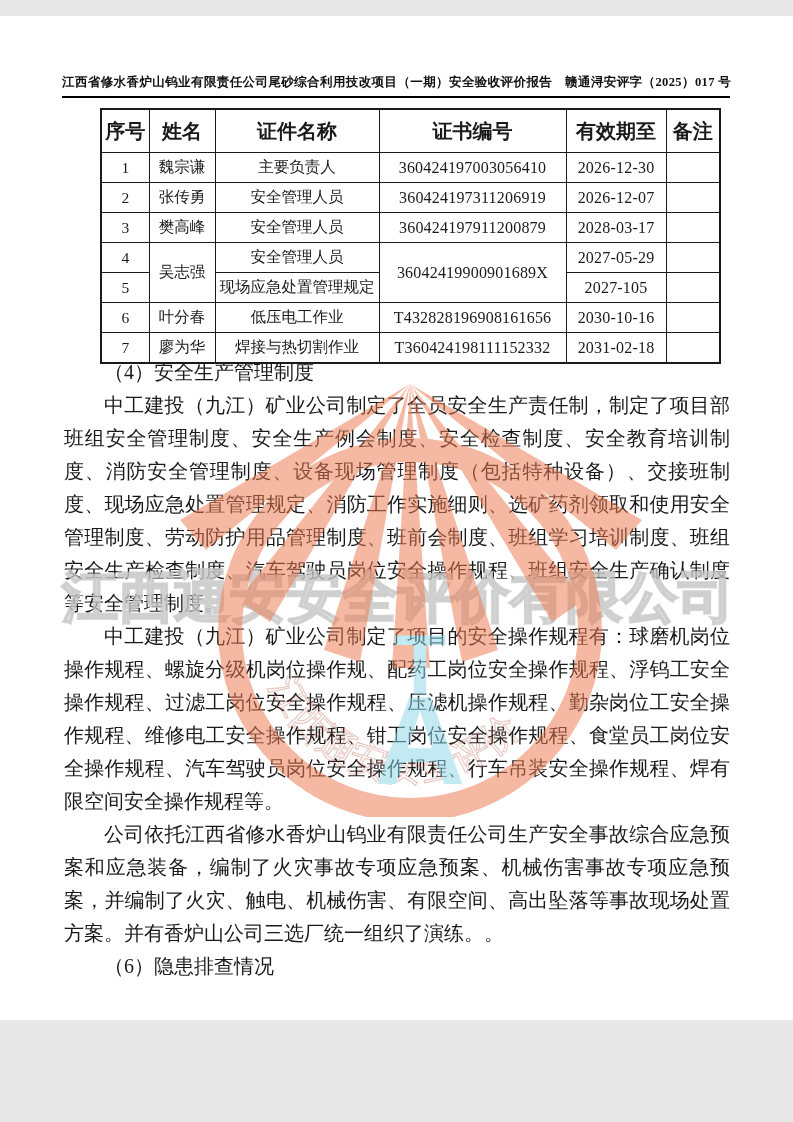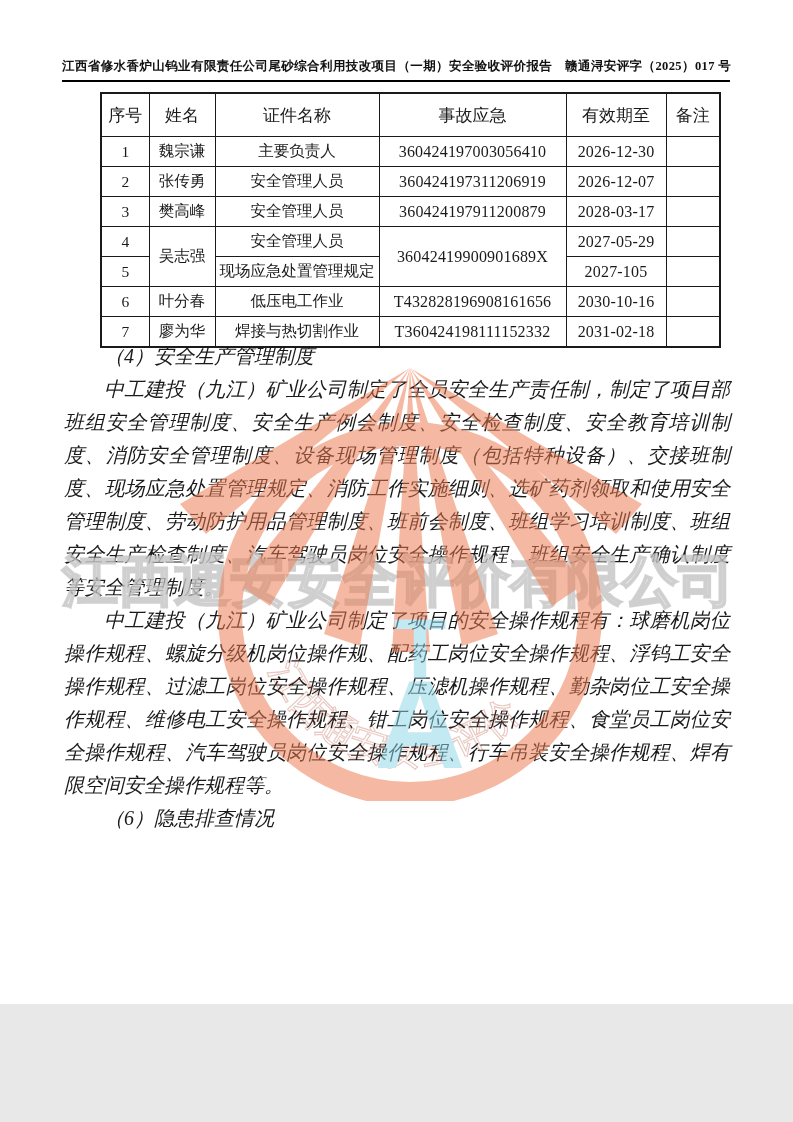--- a/index.html
+++ b/index.html
@@ -1,17 +1,17 @@
 <!DOCTYPE html>
 <html><head>
 <meta charset="utf-8">
 <style>
   html,body { margin:0; padding:0; background:#e8e8e8; }
   .page {
-    position:relative; width:793px; height:1004px; margin:0 auto;
+    position:relative; width:793px; height:1004px; margin:16px auto;
     background:#ffffff; overflow:hidden;
     font-family:"Liberation Serif", serif; color:#1a1a1a;
   }
 
   
   .doc-header {
     position:absolute; top:58px; left:62px; width:668px;
     font-size:12.5px; font-weight:bold; color:#111;
     text-align:justify; text-align-last:justify;
     padding-bottom:5px; border-bottom:2px solid #000;
@@ -20,32 +20,32 @@
 
   
   table.cert-table {
     position:absolute; top:92px; left:100px; width:619px;
     border-collapse:collapse; table-layout:fixed;
     text-align:center; border:2px solid #1a1a1a;
   }
   .cert-table th, .cert-table td {
     border:1.5px solid #1a1a1a; padding:0 2px; overflow:hidden;
   }
-  .cert-table thead th { height:42px; font-size:17px; font-weight:normal; }
+  .cert-table thead th { height:42px; font-size:20px; font-weight:bold; }
   .cert-table td { height:29px; font-size:15.5px; }
   .cert-table td.num { font-size:16px; letter-spacing:0.2px;text-align:center; }
   .col-seq{width:48px}.col-name{width:66px}.col-cert{width:164px}
   .col-no{width:187px}.col-valid{width:100px}.col-note{width:54px}
 
   
   .body-text {
     position:absolute; top:340px; left:64px; width:666px;
     font-size:20px; line-height:33px; text-align:justify;
   }
-  .body-text p { margin:0; text-indent:2em;font-style:italic; }
+  .body-text p { margin:0; text-indent:2em; }
 
   
   .page-num {
     position:absolute; top:1036px; left:0; width:100%;
     text-align:center; font-size:10px; color:#ef4444;
   }
 
   
   .wm-layer { position:absolute; inset:0; pointer-events:none; }
   .wm-company {
@@ -71,21 +71,21 @@
         <col class="col-cert">
       <col class="col-no">
         <col class="col-valid">
         <col class="col-note">
     </colgroup>
     <thead>
       <tr>
         <th>序号</th>
         <th>姓名</th>
         <th>证件名称</th>
-        <th>事故应急</th>
+        <th>证书编号</th>
         <th>有效期至</th>
         <th>备注</th>
       </tr>
     </thead>
     <tbody>
       <tr>
         <td>1</td>
         <td>魏宗谦</td>
         <td>主要负责人</td>
         <td class="num">360424197003056410</td>
@@ -138,20 +138,21 @@
         <td class="num">2031-02-18</td>
         <td></td>
       </tr>
     </tbody>
   </table>
 
   <div class="body-text">
     <p>（4）安全生产管理制度</p>
     <p>中工建投（九江）矿业公司制定了全员安全生产责任制，制定了项目部班组安全管理制度、安全生产例会制度、安全检查制度、安全教育培训制度、消防安全管理制度、设备现场管理制度（包括特种设备）、交接班制度、现场应急处置管理规定、消防工作实施细则、选矿药剂领取和使用安全管理制度、劳动防护用品管理制度、班前会制度、班组学习培训制度、班组安全生产检查制度、汽车驾驶员岗位安全操作规程、班组安全生产确认制度等安全管理制度。</p>
     <p>中工建投（九江）矿业公司制定了项目的安全操作规程有：球磨机岗位操作规程、螺旋分级机岗位操作规、配药工岗位安全操作规程、浮钨工安全操作规程、过滤工岗位安全操作规程、压滤机操作规程、勤杂岗位工安全操作规程、维修电工安全操作规程、钳工岗位安全操作规程、食堂员工岗位安全操作规程、汽车驾驶员岗位安全操作规程、行车吊装安全操作规程、焊有限空间安全操作规程等。</p>
+    <p>公司依托江西省修水香炉山钨业有限责任公司生产安全事故综合应急预案和应急装备，编制了火灾事故专项应急预案、机械伤害事故专项应急预案，并编制了火灾、触电、机械伤害、有限空间、高出坠落等事故现场处置方案。并有香炉山公司三选厂统一组织了演练。。</p>
     <p>（6）隐患排查情况</p>
   </div>
 
   <div class="wm-layer">
     <div class="wm-company">江西通安安全评价有限公司</div>
 
     <svg class="wm-stamp" width="530" height="445" viewBox="0 0 530 445">
 
       <circle cx="262" cy="258" r="180" fill="none" stroke="#ED7B50" stroke-width="24"></circle>
 

